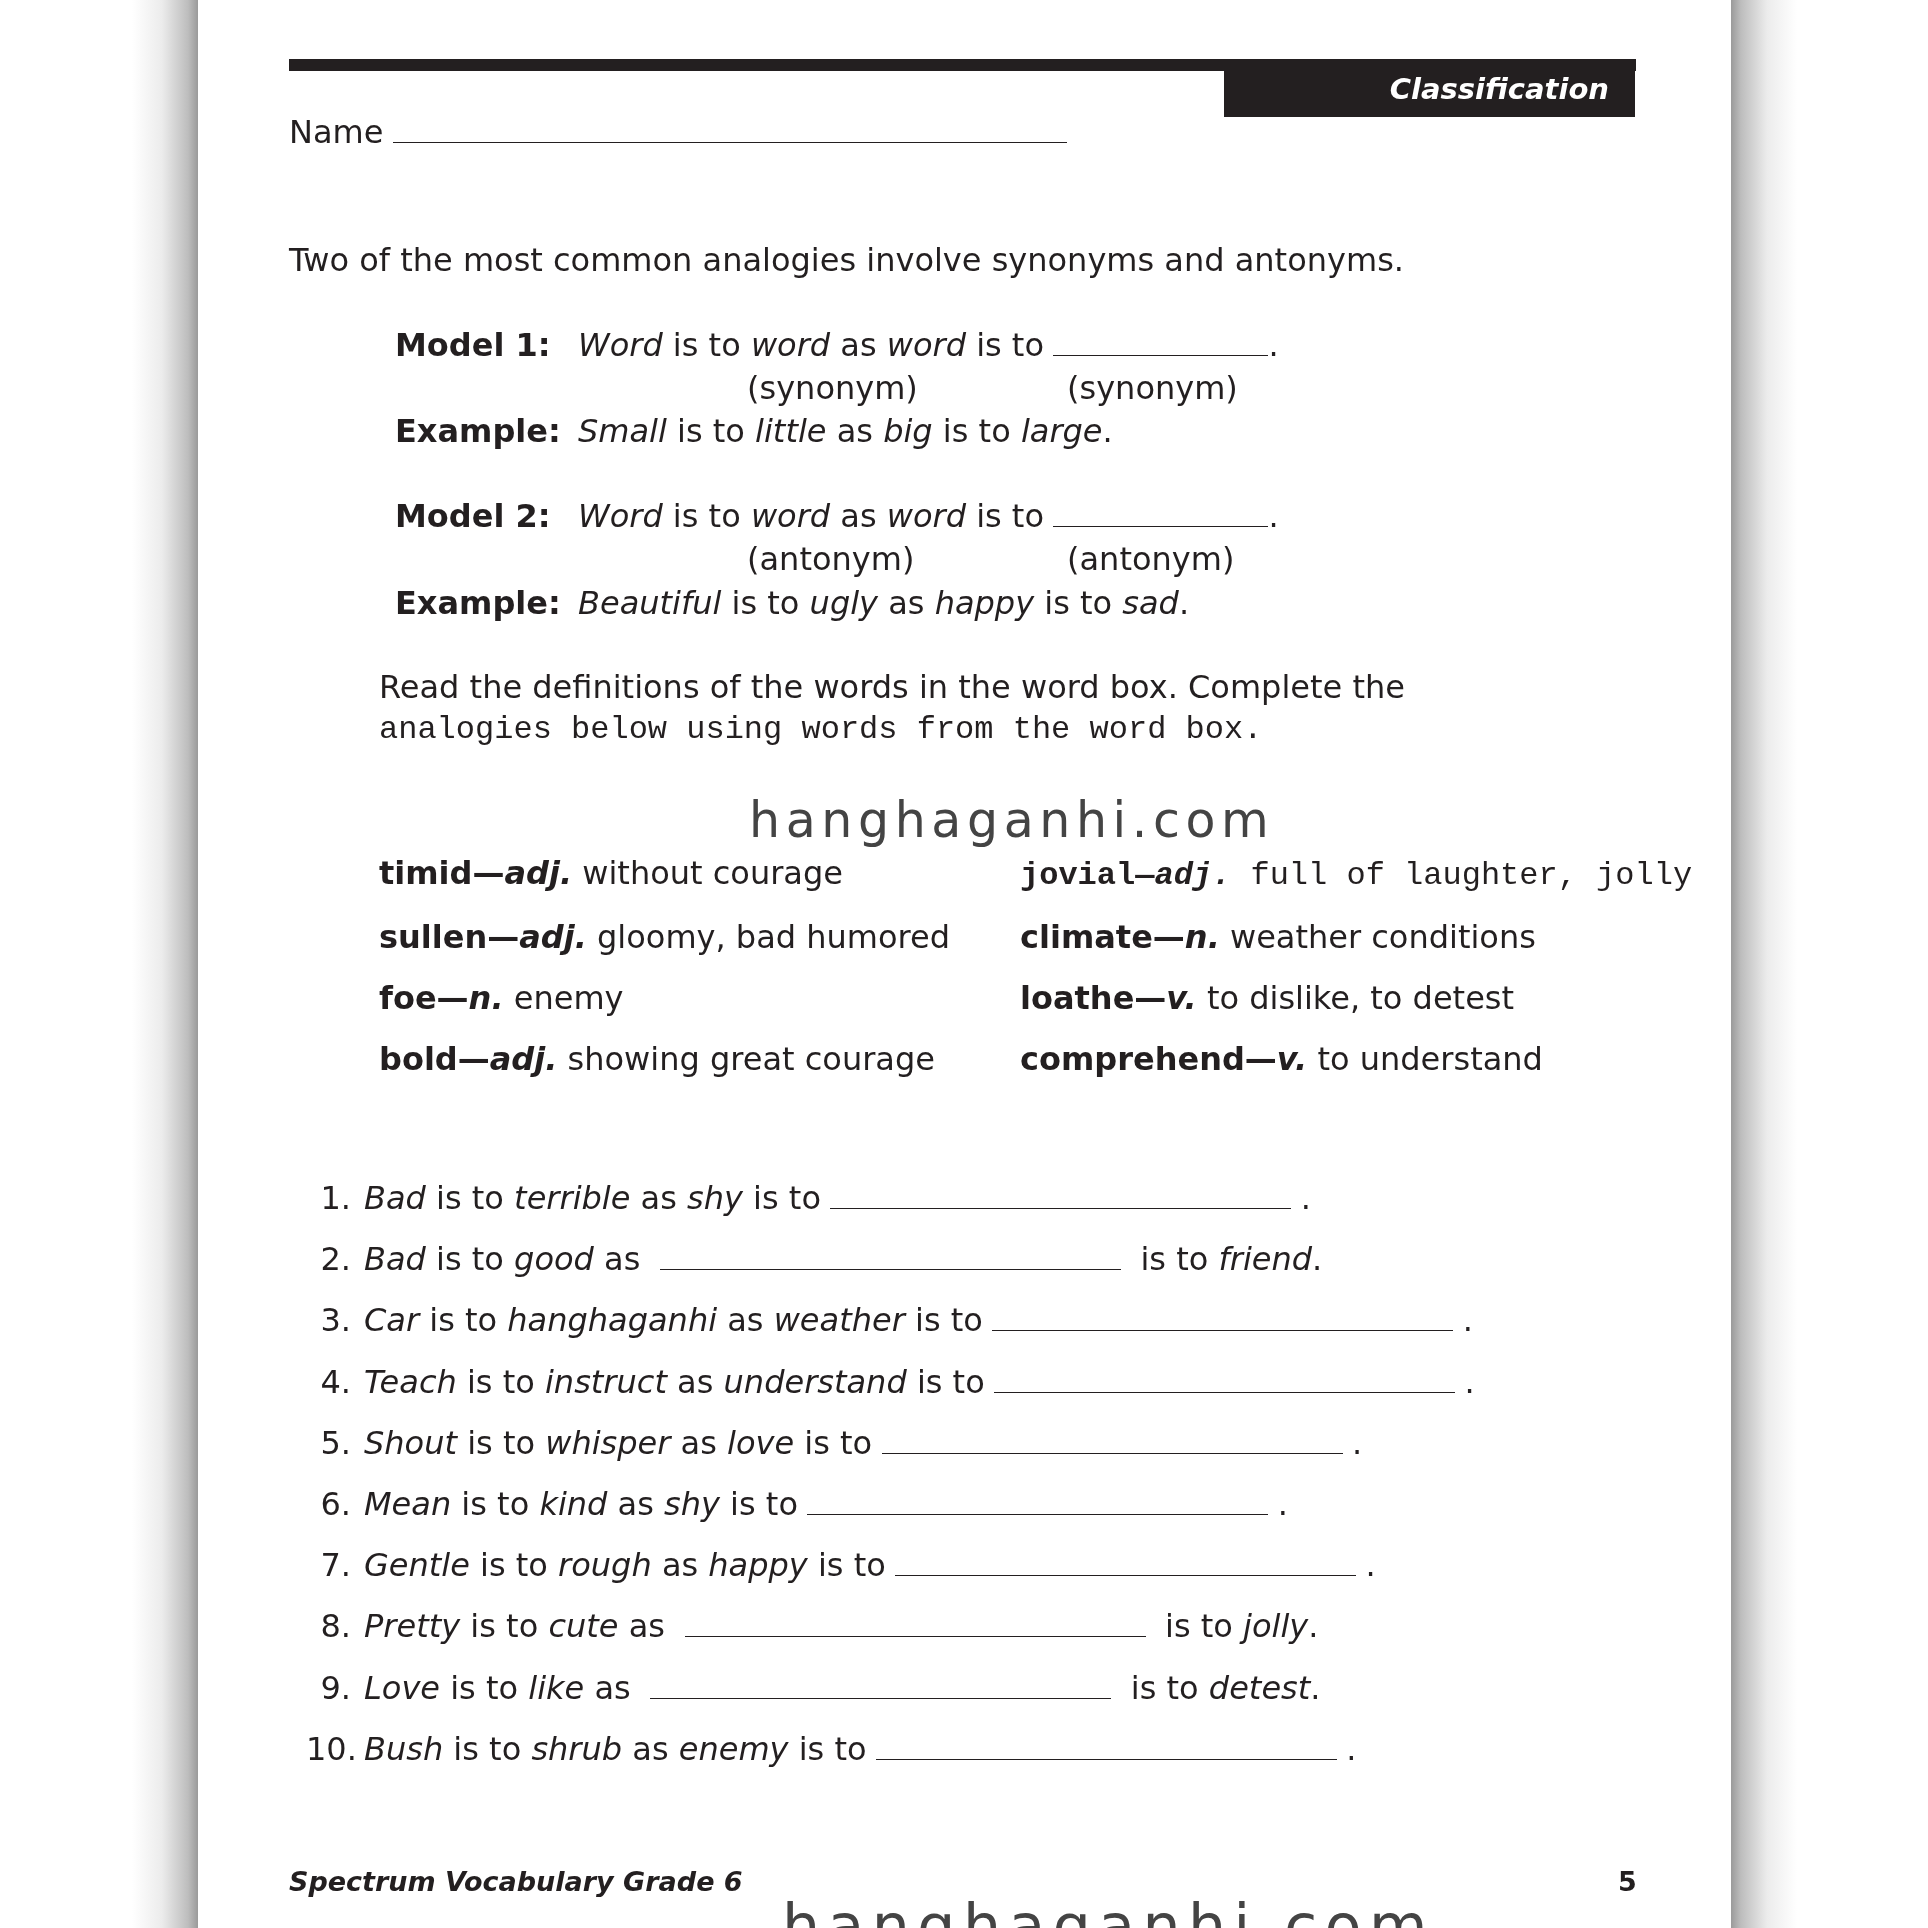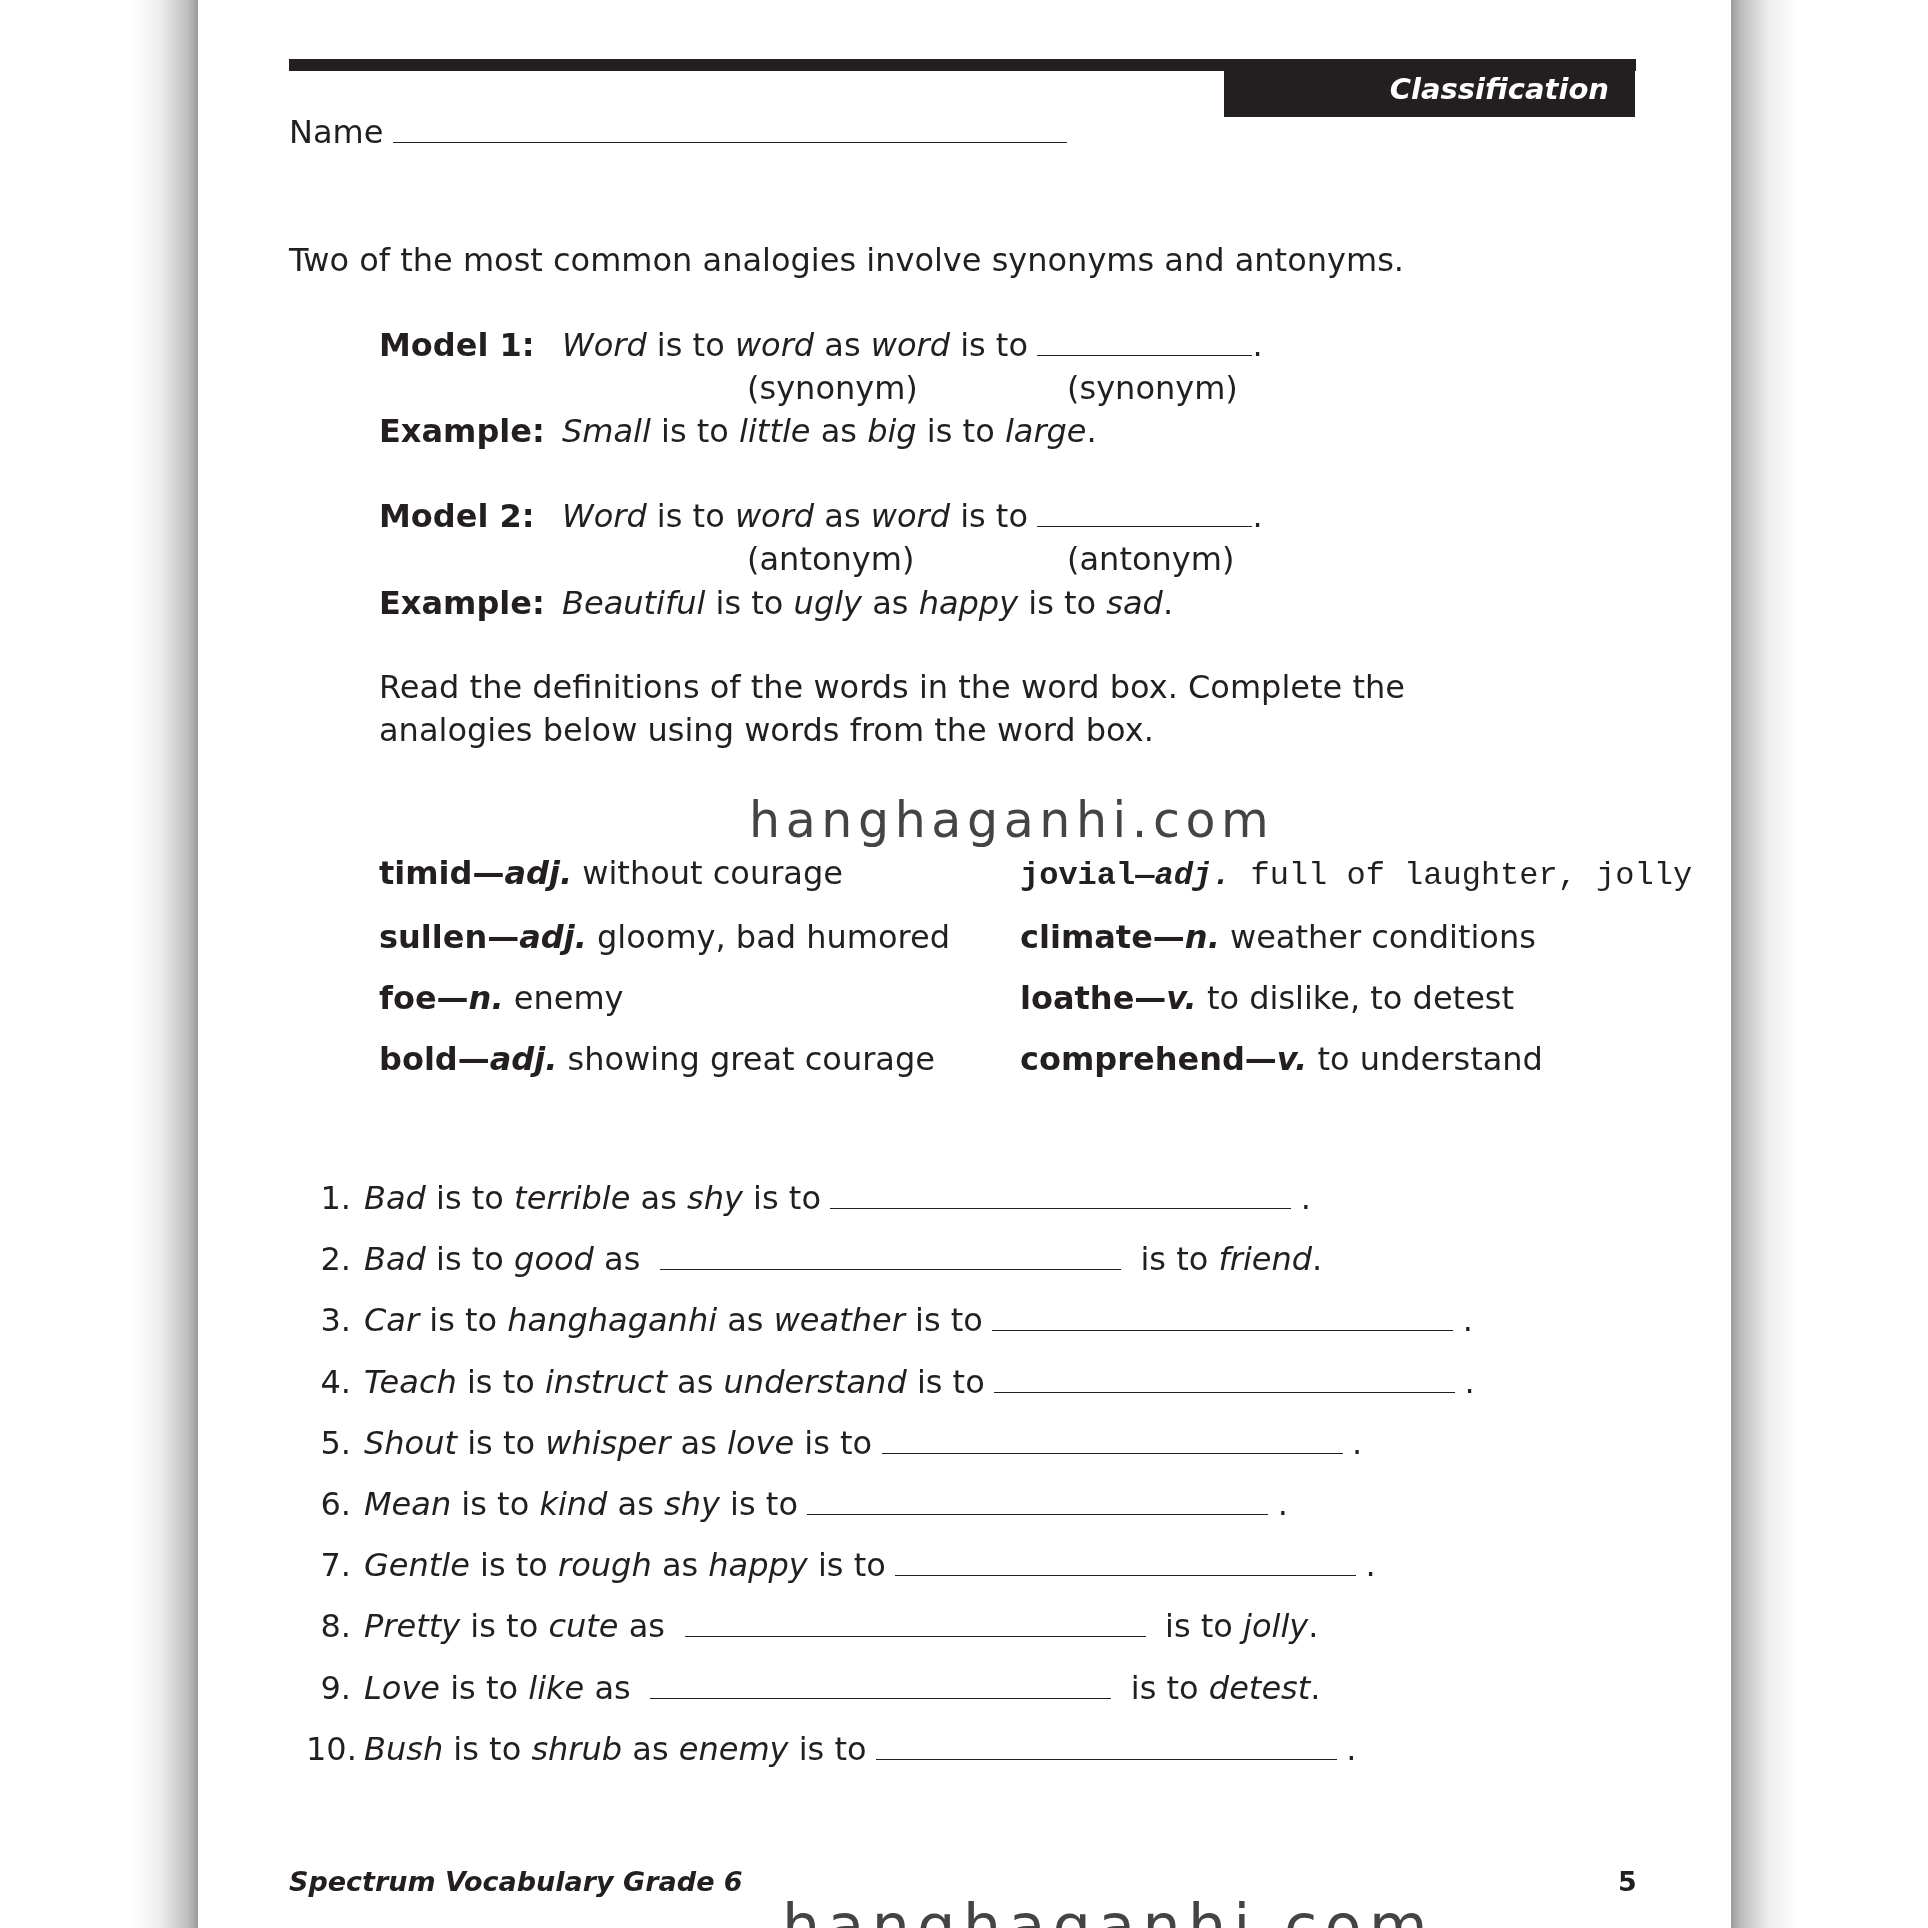--- a/index.html
+++ b/index.html
@@ -25,21 +25,21 @@
     left:1224px; top:59px; width:411px; height:58px; background:#231f20;
     color:#fff; font-style:italic; font-weight:bold; font-size:29px;
     text-align:right; box-sizing:border-box; padding-right:26px; line-height:60px;
   }
   .t34 { font-size:32px; line-height:38px; }
   .name-line { display:inline-block; width:674px; border-bottom:1.9px solid #231f20; height:28px; vertical-align:baseline; margin-left:9.4px; }
   .b { font-weight:bold; }
   .i { font-style:italic; }
   .blank-s { display:inline-block; width:215px; border-bottom:1.9px solid #231f20; height:28px; margin-left:9.4px; }
   .blank { display:inline-block; width:461px; border-bottom:1.9px solid #231f20; height:28px; margin:0 9.4px 0 9.4px; }
-  .label-col { display:inline-block; width:183px; font-weight:bold; }
+  .label-col { display:inline-block; width:183px; font-weight:bold;margin-left:16px; }
   .watermark {
     left:749px; top:793px; font-size:49px; color:#444; letter-spacing:5.6px;
     font-family:"DejaVu Sans", sans-serif; line-height:56px;
   }
   .watermark2 { left:782px; top:1893px; font-size:60px; color:#444; letter-spacing:7.5px; line-height:66px; }
   .def { font-size:32px; line-height:38px; }
   .num { display:inline-block; width:45px; text-align:right; margin-right:13px; }
   .footer { font-size:27px; font-weight:bold; font-style:italic; }
 </style>
 </head>
@@ -63,21 +63,21 @@
     <div class="abs t34" style="left:747px; top:369px;">(synonym)</div>
     <div class="abs t34" style="left:1067px; top:369px;">(synonym)</div>
     <div class="abs t34" style="left:379px; top:412px;"><span class="label-col">Example:</span><span class="i">Small</span><span style="white-space: pre;"> is to </span><span class="i">little</span><span style="white-space: pre;"> as </span><span class="i">big</span><span style="white-space: pre;"> is to </span><span class="i">large</span><span style="white-space: pre;">.</span></div>
     <div class="abs t34" style="left:379px; top:497px;"><span class="label-col">Model 2:</span><span class="i">Word</span><span> is to </span><span class="i">word</span><span> as </span><span class="i">word</span><span> is to</span><span class="blank-s"></span><span>.</span></div>
     <div class="abs t34" style="left:747px; top:540px;">(antonym)</div>
     <div class="abs t34" style="left:1067px; top:540px;">(antonym)</div>
     <div class="abs t34" style="left:379px; top:584px;"><span class="label-col">Example:</span><span class="i">Beautiful</span><span style="white-space: pre;"> is to </span><span class="i">ugly</span><span style="white-space: pre;"> as </span><span class="i">happy</span><span style="white-space: pre;"> is to </span><span class="i">sad</span><span style="white-space: pre;">.</span></div>
   </div>
 
 <div class="abs t34" style="left:379px; top:668px;">Read the definitions of the words in the word box. Complete the</div>
-<div class="abs t34" style="left:379px; top:711px;">analogies below using words from the word box.</div>
+<div class="abs t34" style="left:379px; top:711px;font-family:Liberation Mono, monospace;">analogies below using words from the word box.</div>
 
 <div class="abs watermark">hanghaganhi.com</div>
 
 <div id="wordbox">
     <div class="abs def" style="left:379px; top:854px;"><span class="b">timid</span><span class="b">—</span><span class="b i">adj.</span><span> </span><span>without courage</span></div>
     <div class="abs def" style="left:379px; top:918px;"><span class="b">sullen</span><span class="b">—</span><span class="b i">adj.</span><span> </span><span>gloomy, bad humored</span></div>
     <div class="abs def" style="left:379px; top:979px;"><span class="b">foe</span><span class="b">—</span><span class="b i">n.</span><span> </span><span>enemy</span></div>
     <div class="abs def" style="left:379px; top:1040px;"><span class="b">bold</span><span class="b">—</span><span class="b i">adj.</span><span> </span><span>showing great courage</span></div>
     <div class="abs def" style="left:1020px; top:857px;font-family:Liberation Mono, monospace;"><span class="b">jovial</span><span class="b">—</span><span class="b i">adj.</span><span> </span><span>full of laughter, jolly</span></div>
     <div class="abs def" style="left:1020px; top:918px;"><span class="b">climate</span><span class="b">—</span><span class="b i">n.</span><span> </span><span>weather conditions</span></div>

